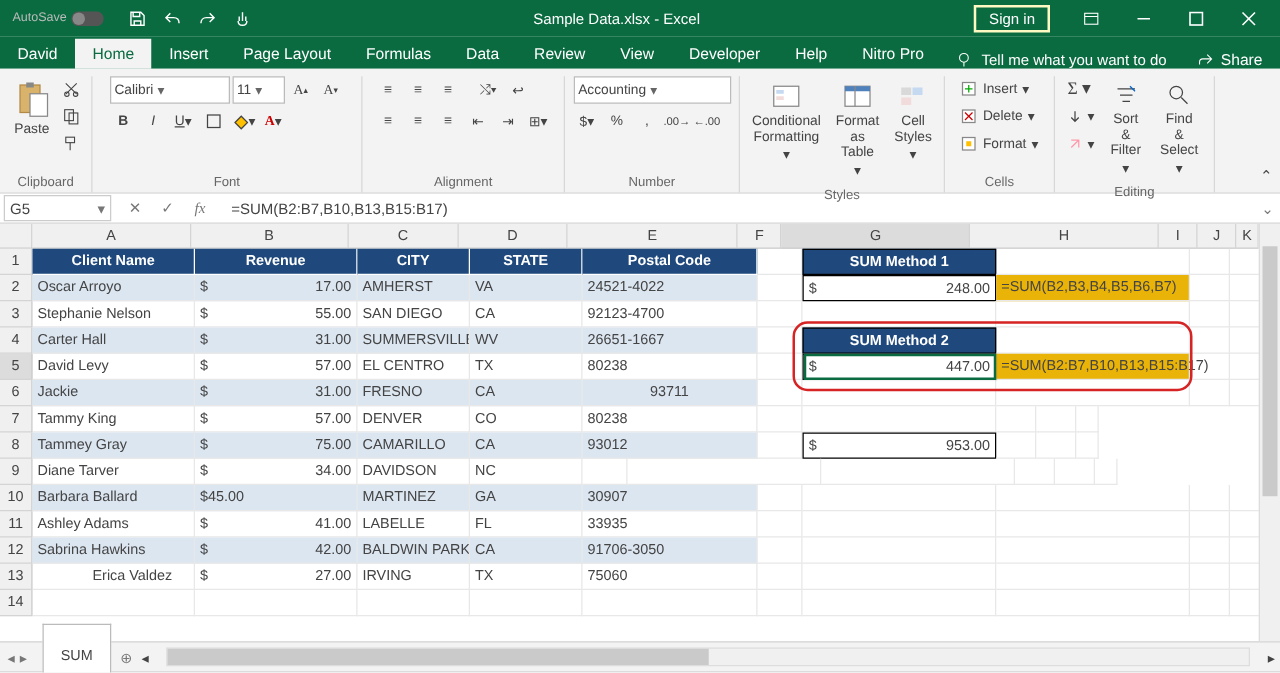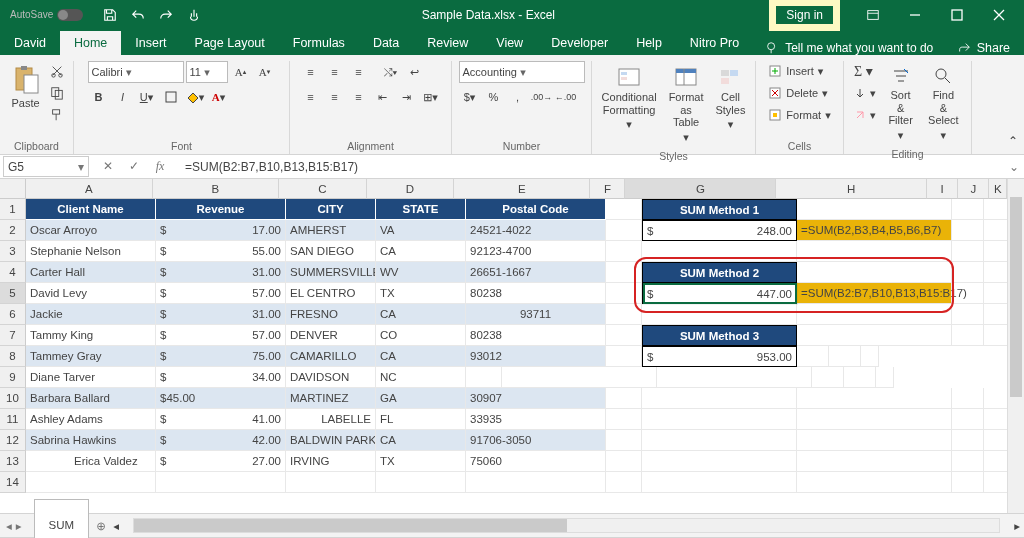--- a/index.html
+++ b/index.html
@@ -24,21 +24,21 @@
 .titlebar .autosave {
   display: flex; align-items: center; gap: 4px;
   color: #bbb; font-size: 10px;
   padding: 2px 6px; border-radius: 2px;
 }
 .titlebar .qat { display: flex; gap: 2px; align-items: center; margin-left: 8px; height: 100%; }
 .titlebar .qat div { width: 26px; height: 100%; display: flex; align-items: center; justify-content: center; cursor: pointer; }
 .titlebar .qat svg { stroke: #fff; fill: none; }
 .titlebar .title { flex: 1; text-align: center; font-size: 12px; }
 .titlebar .right { display: flex; align-items: center; gap: 0; height: 100%; }
-.titlebar .signin { border: 7px solid #fef9c3; padding: 2px 10px; font-size: 12px; margin-right: 12px; cursor: pointer; }
+.titlebar .signin { border: 2px solid #fef9c3; padding: 2px 10px; font-size: 12px; margin-right: 12px; cursor: pointer; }
 .titlebar .winbtn { width: 42px; height: 100%; display: flex; align-items: center; justify-content: center; cursor: pointer; }
 
 .tabs {
   background: #0a6b40;
   height: 26px;
   display: flex;
   align-items: flex-end;
   color: #fff;
   font-size: 12.5px;
 }
@@ -570,21 +570,20 @@
       <div class="row">
         <div class="cell " style="width: 130px;">Tammy King</div>
         <div class="cell " style="width: 130px; display: flex;">
           <span>$</span>
           <span style="flex:1;text-align:right">57.00</span>
         </div>
         <div class="cell " style="width: 90px;">DENVER</div>
         <div class="cell " style="width: 90px;">CO</div>
         <div class="cell " style="width: 140px;">80238</div>
         <div class="cell " style="width: 36px;"></div>
-        <div class="cell sum-hdr" style="width: 155px;">SUM Method 3</div>
         <div class="cell " style="width: 155px;"></div>
         <div class="cell " style="width: 32px;"></div>
         <div class="cell " style="width: 32px;"></div>
         <div class="cell " style="width: 18px;"></div>
       </div>
       <div class="row">
         <div class="cell band-even" style="width: 130px;">Tammey Gray</div>
         <div class="cell band-even" style="width: 130px; display: flex;">
           <span>$</span>
           <span style="flex:1;text-align:right">75.00</span>
@@ -631,21 +630,21 @@
         <div class="cell " style="width: 32px;"></div>
         <div class="cell " style="width: 32px;"></div>
         <div class="cell " style="width: 18px;"></div>
       </div>
       <div class="row">
         <div class="cell " style="width: 130px;">Ashley Adams</div>
         <div class="cell " style="width: 130px; display: flex;">
           <span>$</span>
           <span style="flex:1;text-align:right">41.00</span>
         </div>
-        <div class="cell " style="width: 90px; text-align: right;">LABELLE</div>
+        <div class="cell " style="width: 90px;">LABELLE</div>
         <div class="cell " style="width: 90px;">FL</div>
         <div class="cell " style="width: 140px;">33935</div>
         <div class="cell " style="width: 36px;"></div>
         <div class="cell " style="width: 155px;"></div>
         <div class="cell " style="width: 155px;"></div>
         <div class="cell " style="width: 32px;"></div>
         <div class="cell " style="width: 32px;"></div>
         <div class="cell " style="width: 18px;"></div>
       </div>
       <div class="row">

